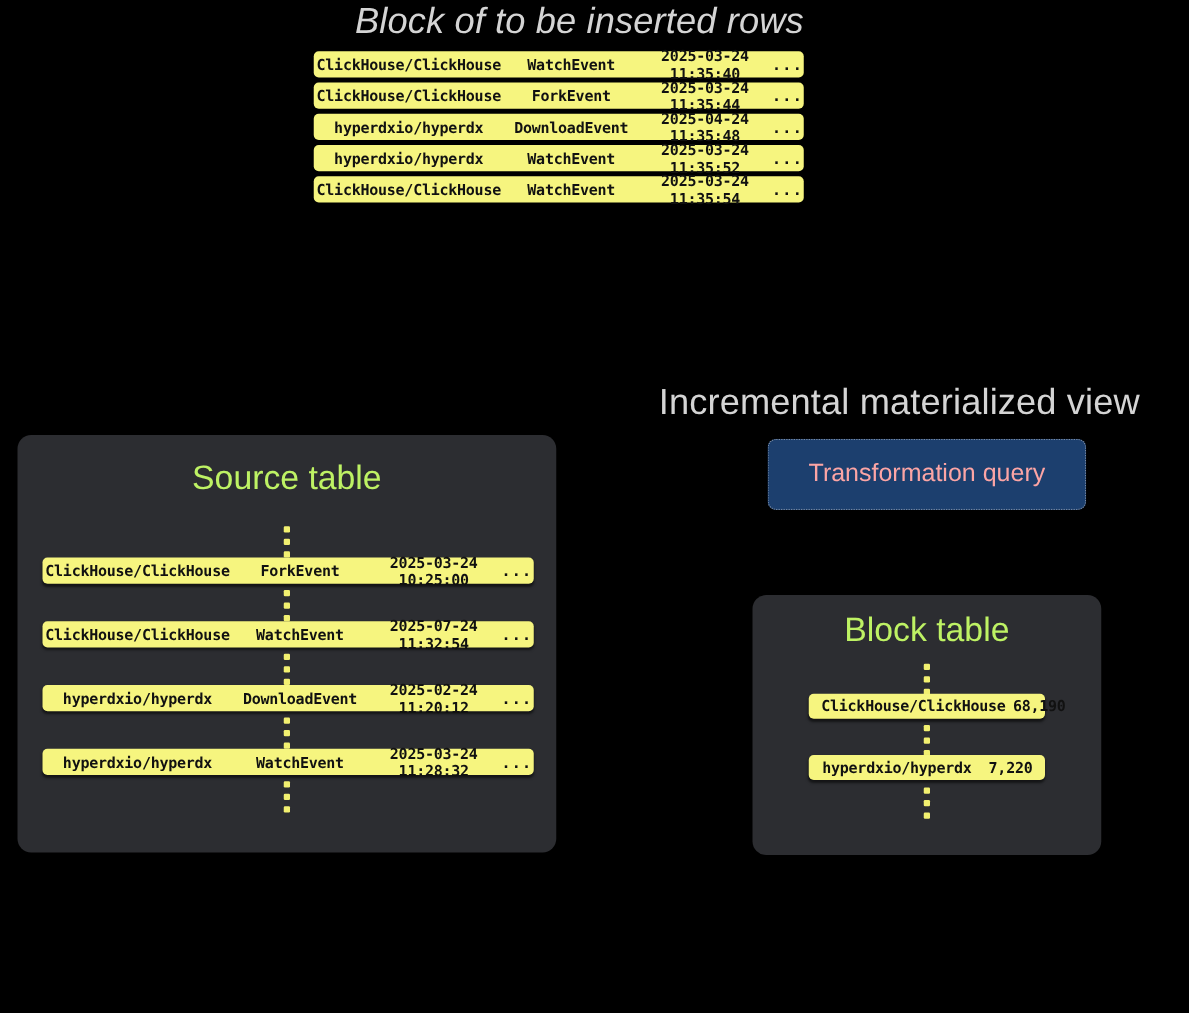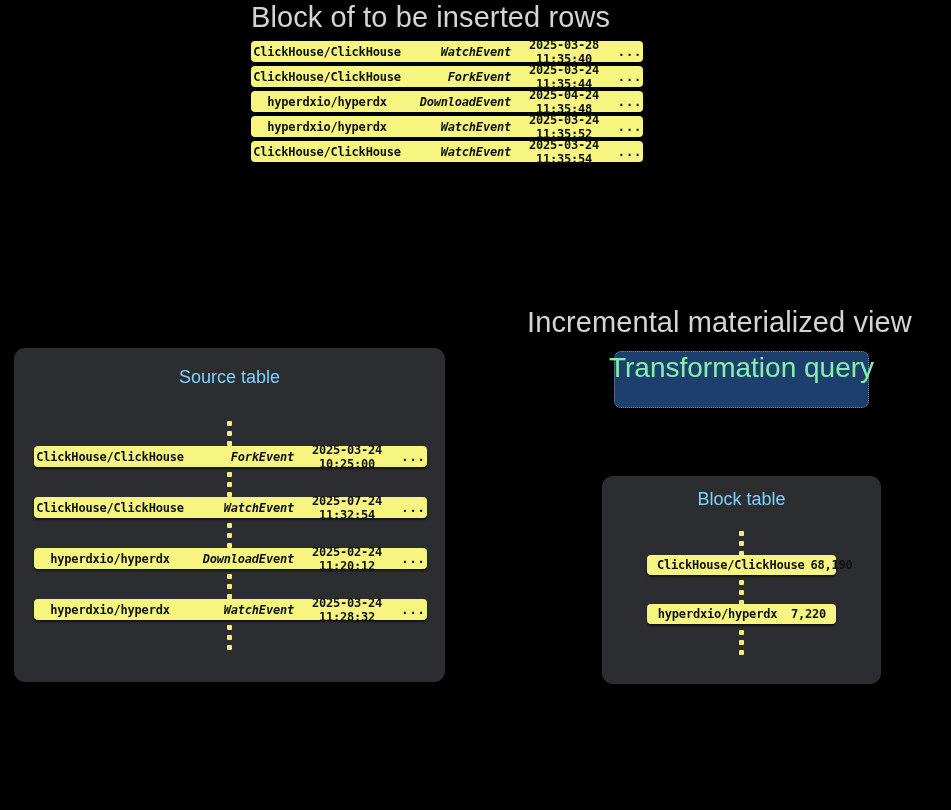--- a/index.html
+++ b/index.html
@@ -29,22 +29,22 @@
   .panel {
     position: absolute;
     background: #2c2d31;
     border-radius: 11px;
   }
   .panel-title {
     position: absolute;
     left: 0;
     right: 0;
     text-align: center;
-    color: #7dd3fc;
-    font-size: 18px;
+    color: #bef264;
+    font-size: 27px;
     font-weight: 400;
     line-height: 1.1;
     white-space: nowrap;
   }
 
   
   .row {
     position: absolute;
     background: #f6f57f;
     border-radius: 4px;
@@ -52,21 +52,21 @@
     font-family: "DejaVu Sans Mono", monospace;
     font-size: 12px;
     font-weight: 700;
     color: #111111;
     display: flex;
     align-items: center;
     box-sizing: border-box;
     letter-spacing: -0.2px;
   }
   .row .c-repo   { flex: 0 0 152px; text-align: center; }
-  .row .c-event  { flex: 0 0 108px; text-align: right; font-style: italic; }
+  .row .c-event  { flex: 0 0 108px; text-align: center; }
   .row .c-time   { flex: 0 0 106px; text-align: center; }
   .row .c-more   { flex: 1 1 auto;  text-align: center; letter-spacing: 1px; }
 
   .row-target {
     position: absolute;
     background: #f6f57f;
     border-radius: 4px;
     box-shadow: 0 2px 2px rgba(0,0,0,0.55);
     font-family: "DejaVu Sans Mono", monospace;
     font-size: 12px;
@@ -97,37 +97,38 @@
     background: #f2f070;
     border-radius: 1px;
   }
 
   
   .query-box {
     position: absolute;
     background: #1c3f6e;
     border: 1px dotted #7b8ba3;
     border-radius: 7px;
-    color: #86efac;
-    font-size: 28px;
-    display: flex;
+    color: #fca5a5;
+    font-size: 20px;
+    display: flex;
+    align-items: center;
     justify-content: center;
     box-sizing: border-box;
     white-space: nowrap;
   }
 </style>
 </head>
 <body>
 
-<div class="section-title" style="left:251px; top:2px; width:392px; text-align:left;">Block of to be inserted rows</div>
+<div class="section-title" style="left:251px; top:2px; width:392px; text-align:right;font-style:italic;">Block of to be inserted rows</div>
 
 <div class="row" style="left:251px; top:41px; width:392px; height:21px;">
   <span class="c-repo">ClickHouse/ClickHouse</span>
   <span class="c-event">WatchEvent</span>
-  <span class="c-time">2025-03-28 11:35:40</span>
+  <span class="c-time">2025-03-24 11:35:40</span>
   <span class="c-more">...</span>
 </div>
 
 <div class="row" style="left:251px; top:66px; width:392px; height:21px;">
   <span class="c-repo">ClickHouse/ClickHouse</span>
   <span class="c-event">ForkEvent</span>
   <span class="c-time">2025-03-24 11:35:44</span>
   <span class="c-more">...</span>
 </div>
 

